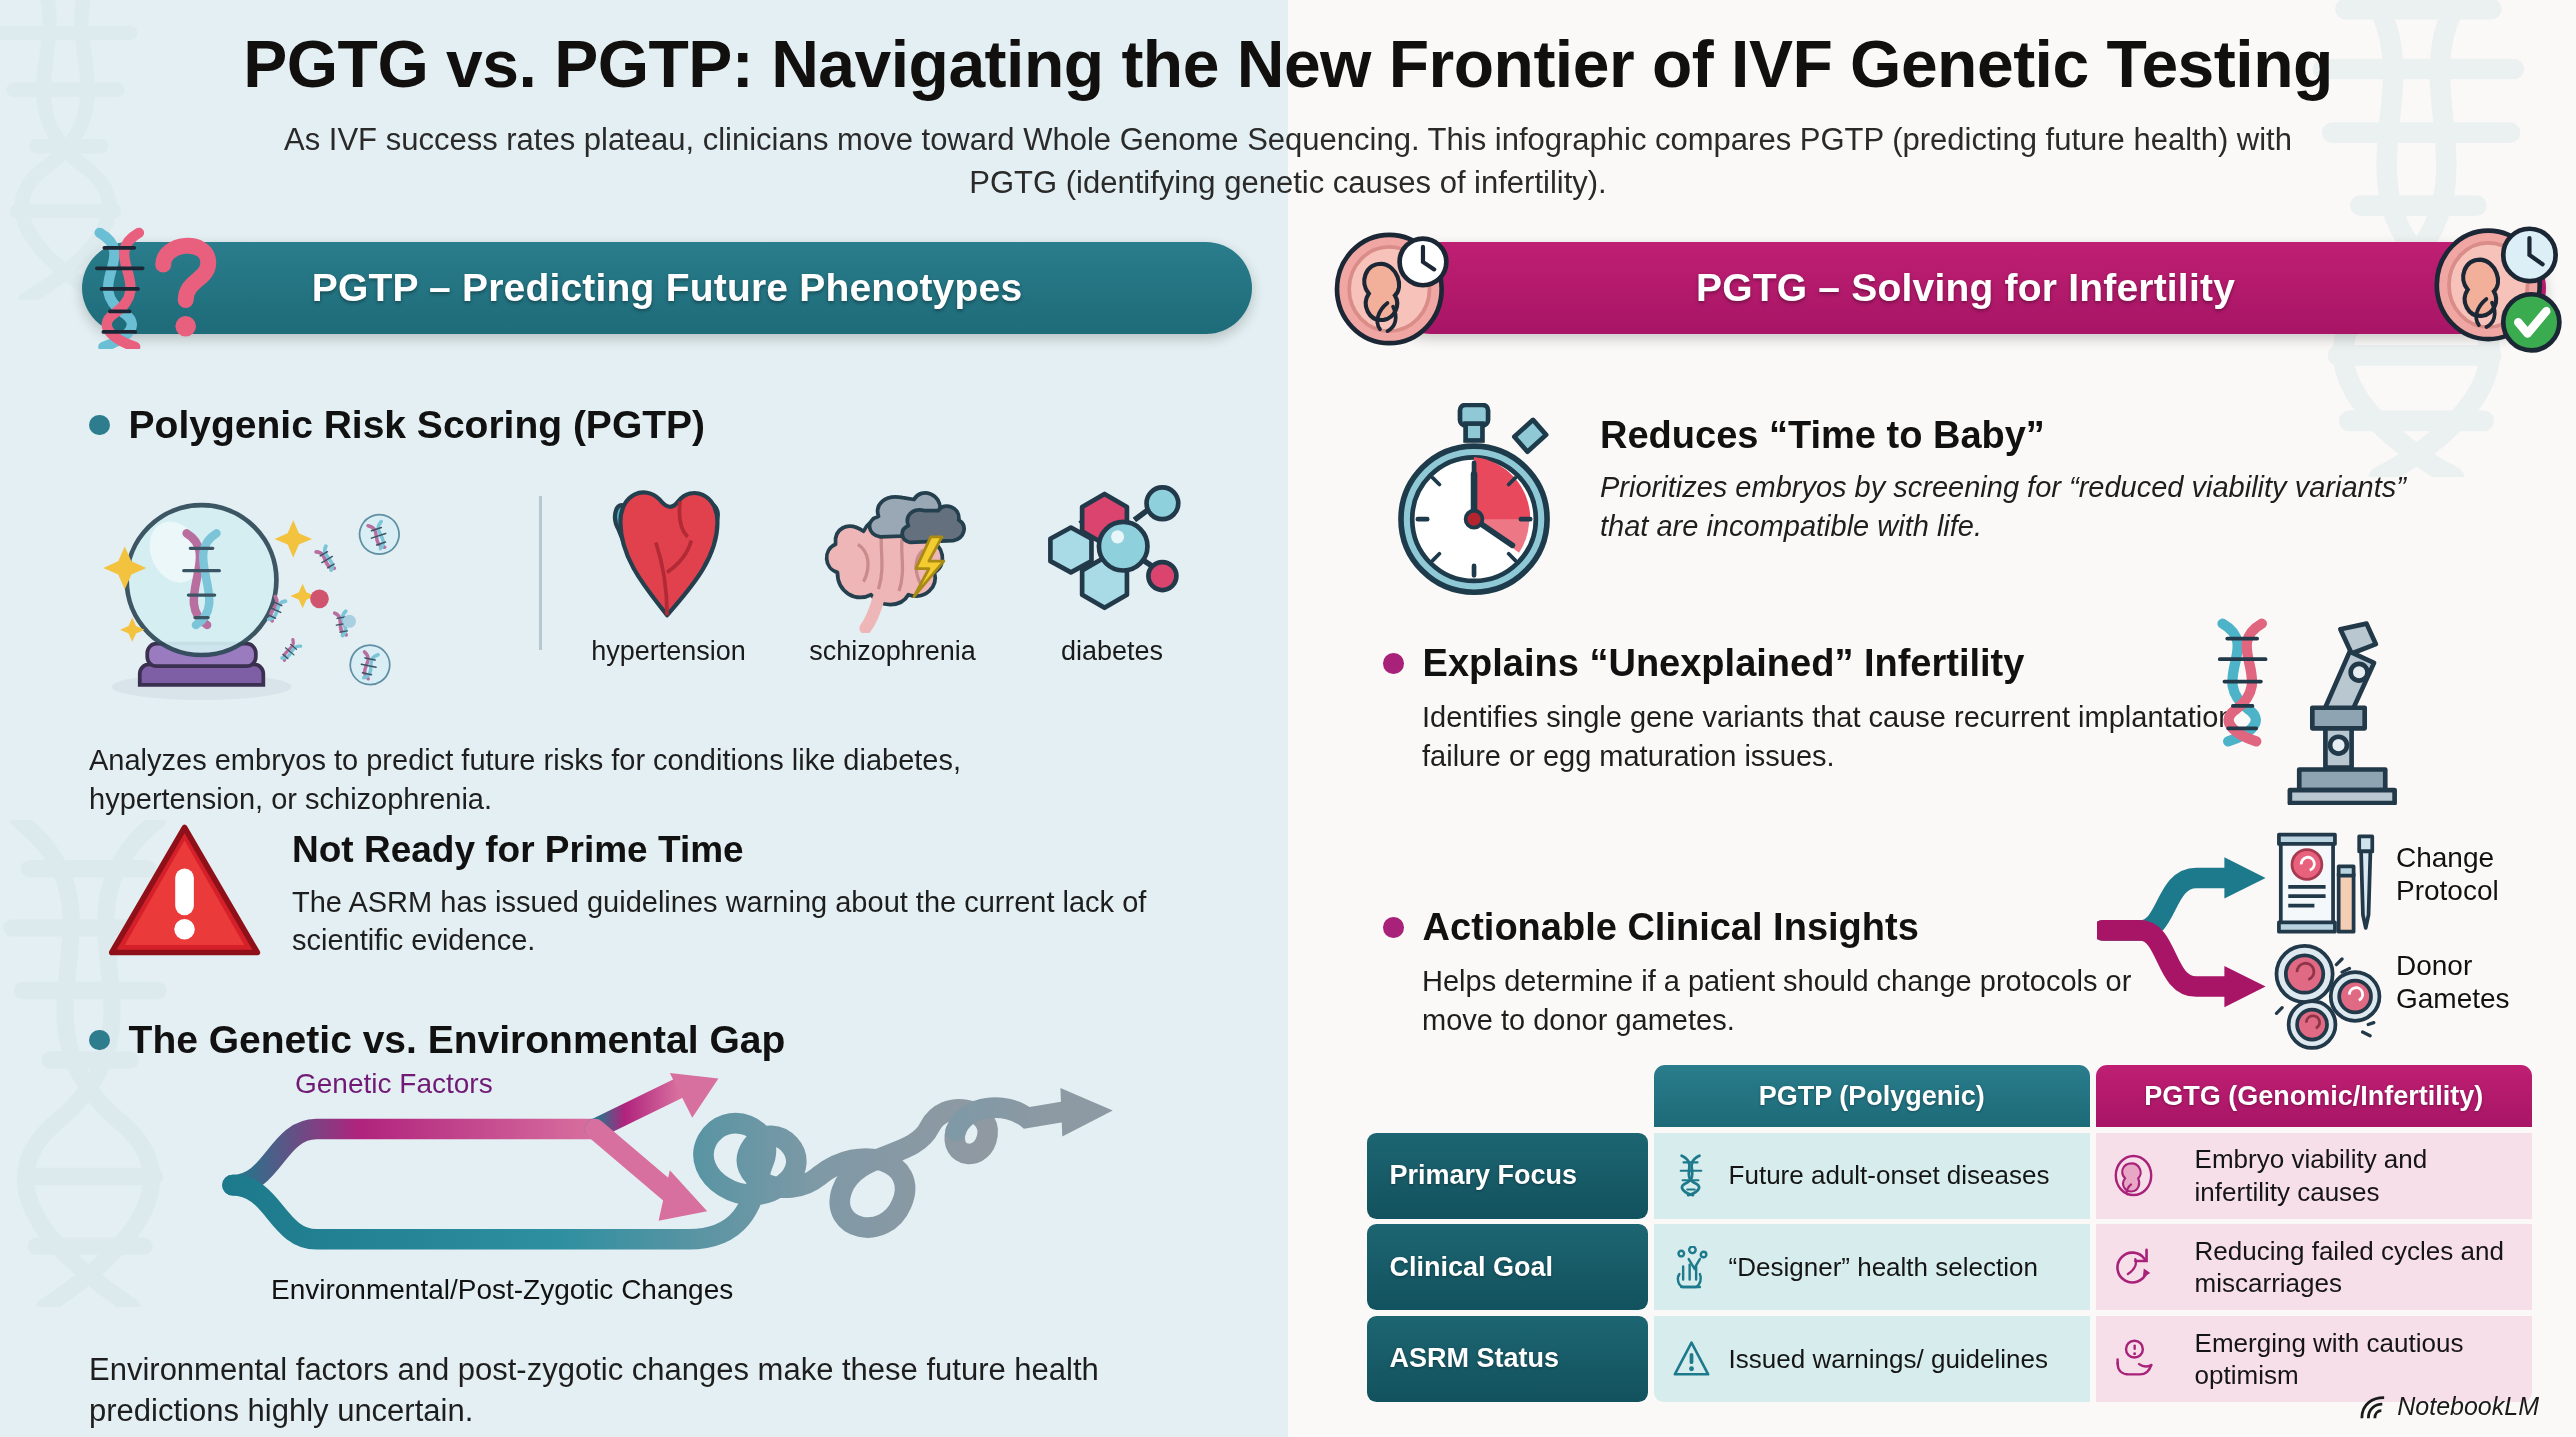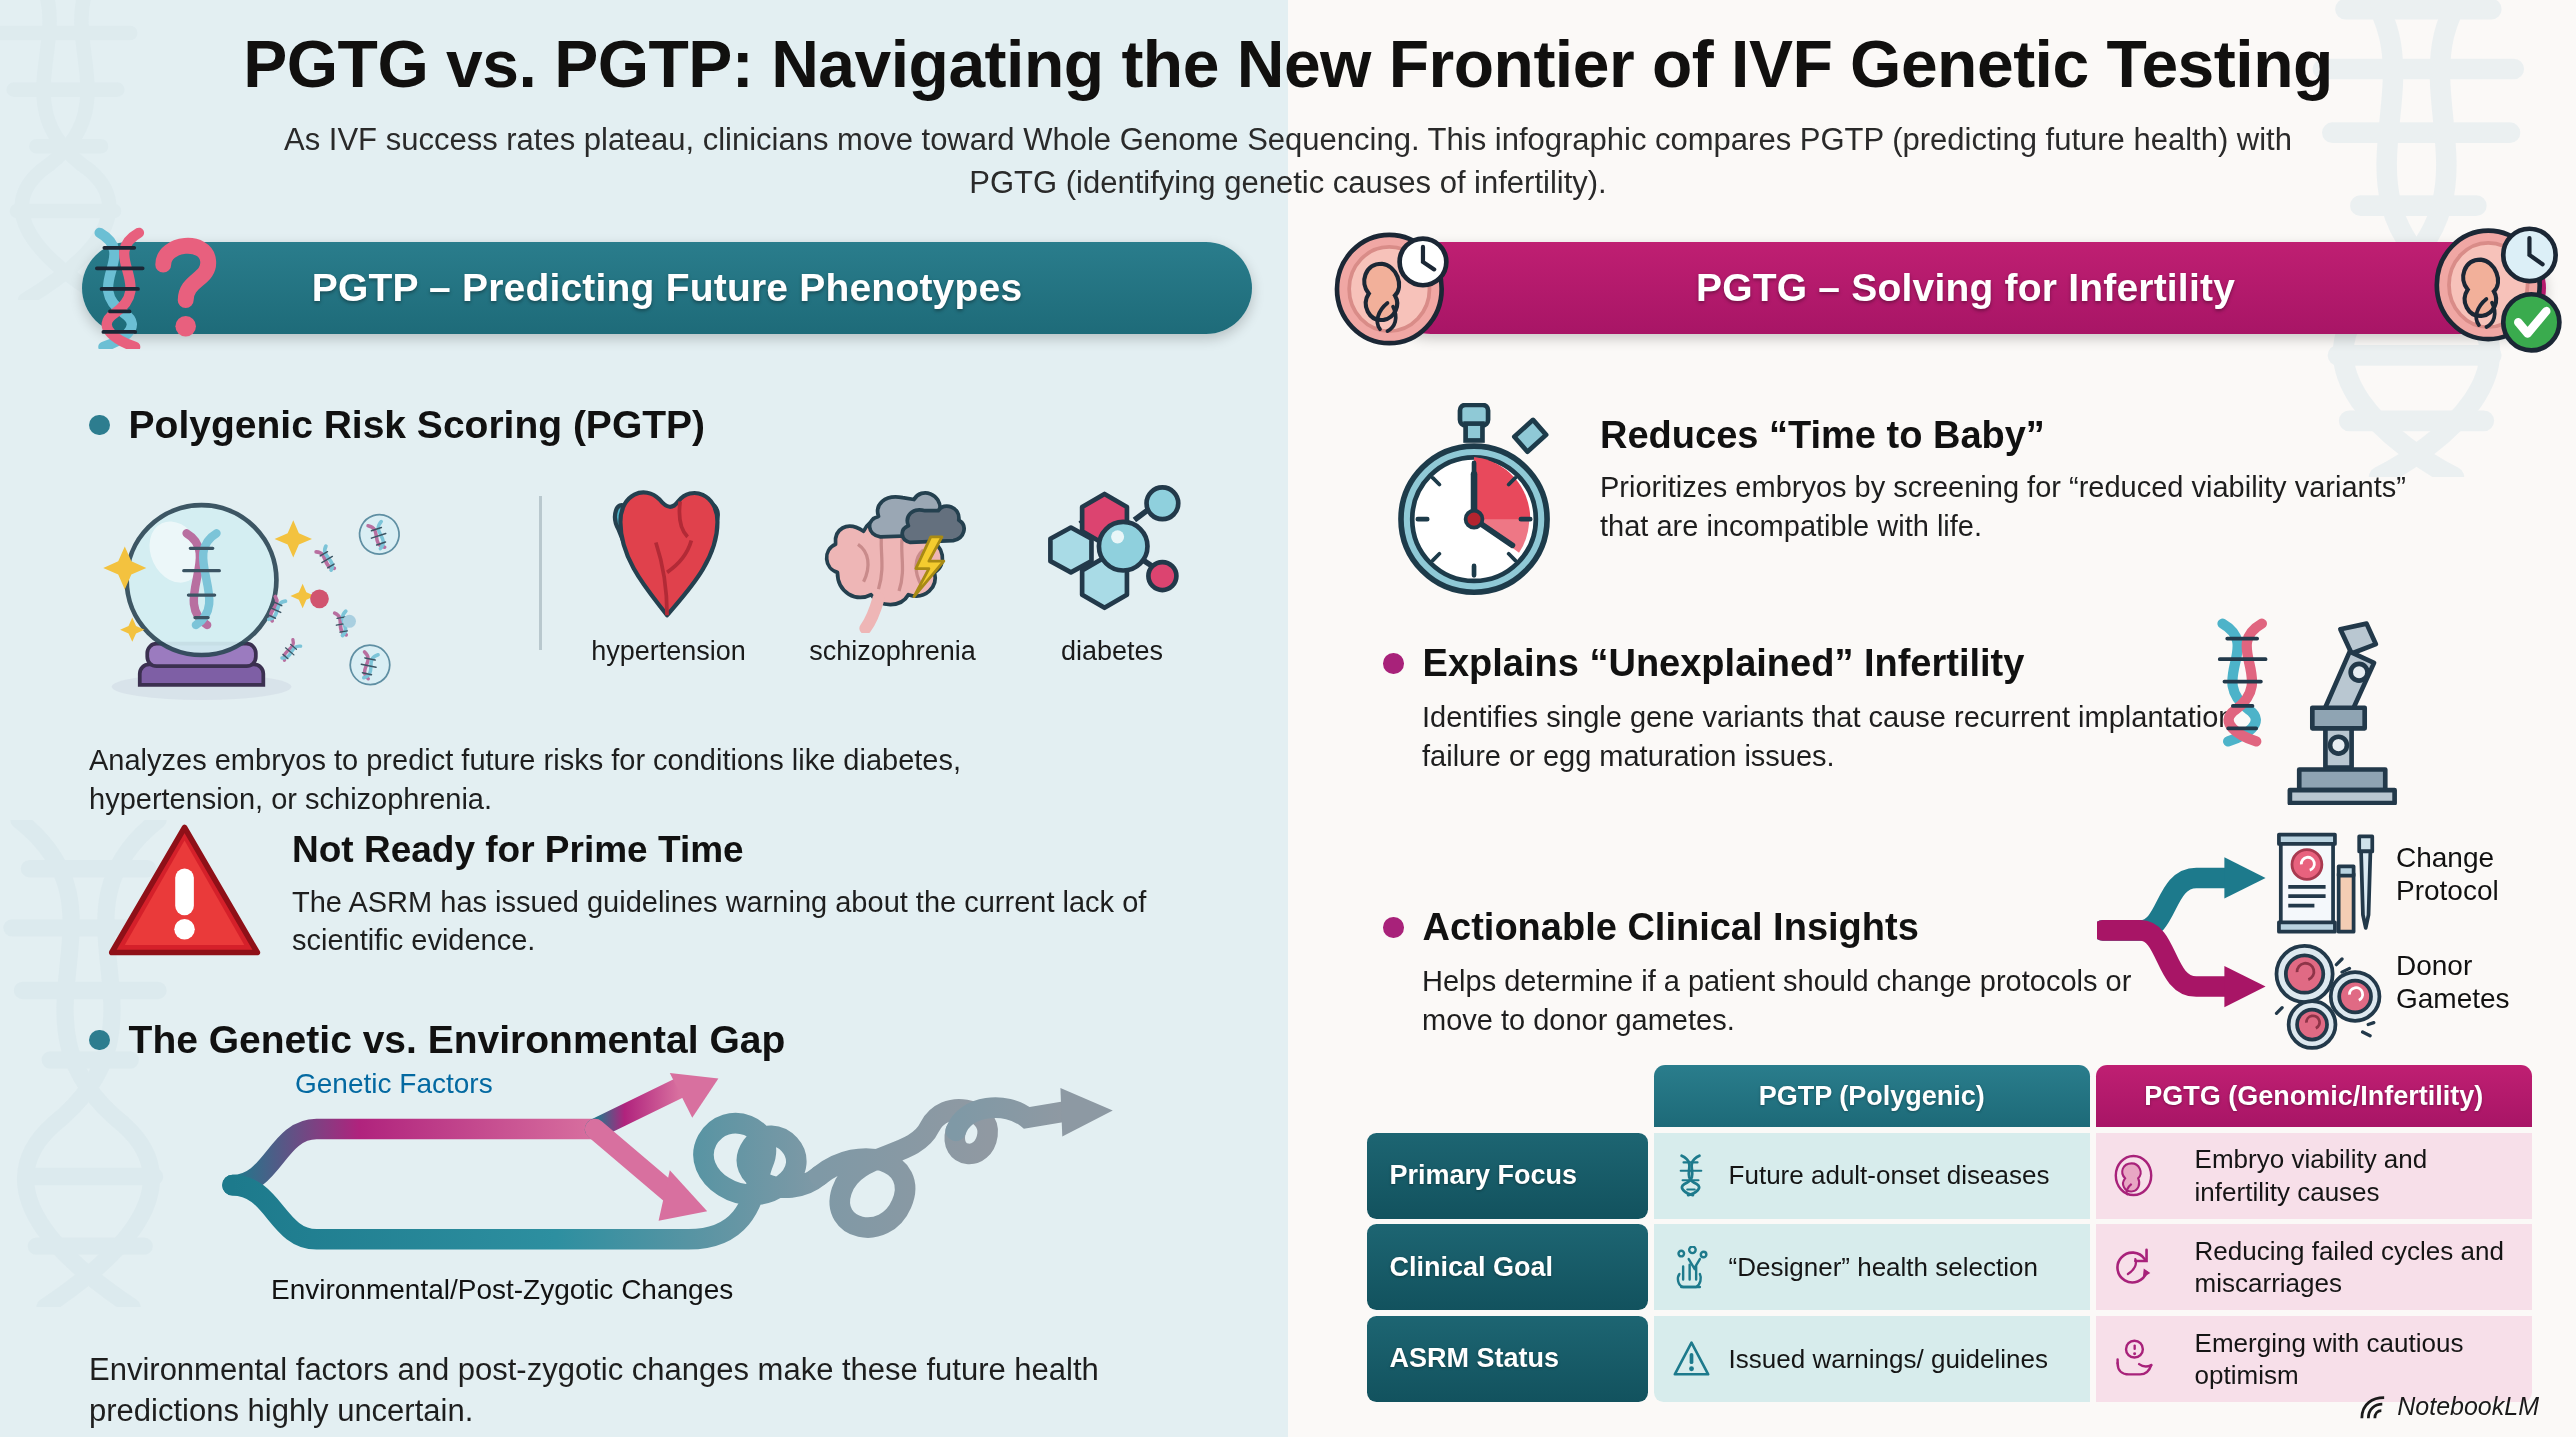--- a/index.html
+++ b/index.html
@@ -307,21 +307,21 @@
         <path d="M600 104 l40 44 -52 10z" fill="#d8709f"></path>
 
         <path d="M132 120 C176 120 180 178 222 178 H620 C690 178 690 120 700 96
                  C716 58 660 36 640 72 C620 110 680 150 720 120 C760 92 712 46 688 78
                  C664 112 724 140 760 110" stroke="url(#gteal)" stroke-width="22" fill="none" stroke-linecap="round"></path>
         <path d="M760 110 C804 74 868 94 848 140 C830 182 770 168 784 126
                  C798 84 862 92 878 58 C894 26 944 38 940 66 C936 96 898 92 906 62" stroke="url(#ggray)" stroke-width="22" fill="none" stroke-linecap="round"></path>
         <path d="M906 62 C916 34 960 30 982 48 L1030 40" stroke="url(#ggray)" stroke-width="22" fill="none" stroke-linecap="round"></path>
         <path d="M1018 16 l56 24 -54 28z" fill="#8d99a3"></path>
       </svg>
-      <div style="position:absolute;left:206px;top:0px;font-size:28px;color:#0369a1;">
+      <div style="position:absolute;left:206px;top:0px;font-size:28px;color:#701a75;">
         <span>Genetic Factors</span>
       </div>
       <div style="position:absolute;left:182px;top:206px;font-size:28px;color:#121212;">
         <span>Environmental/Post-Zygotic Changes</span>
       </div>
     </div>
 
     <div class="body-txt" style="margin-top:0px;width:1030px;font-size:31px;">Environmental factors and post-zygotic changes make these future health predictions highly uncertain.</div>
   </div>
 
@@ -359,21 +359,21 @@
       <g stroke="#1d3b4a" stroke-width="5" stroke-linecap="round">
         <path d="M97 64 L97 74 M97 174 L97 184 M37 124 L47 124 M147 124 L157 124"></path>
         <path d="M141 80 L134 87 M53 168 L60 161 M141 168 L134 161 M53 80 L60 87" stroke-width="4"></path>
       </g>
       <path d="M97 124 L97 76" stroke="#1d3b4a" stroke-width="7" stroke-linecap="round"></path>
       <path d="M97 124 L138 152" stroke="#1d3b4a" stroke-width="6" stroke-linecap="round"></path>
       <circle cx="97" cy="124" r="9" fill="#b3242f" stroke="#1d3b4a" stroke-width="4"></circle>
     </svg>
     <div style="padding-top:11.2px;">
       <div class="h3" style="font-size:38px;">Reduces “Time to Baby”</div>
-      <div class="body-txt" style="margin-top:11.2px;width:842px;">Prioritizes embryos by screening for “reduced viability variants” that are incompatible with life.</div>
+      <div class="body-txt" style="margin-top:11.2px;width:842px;font-style:italic;">Prioritizes embryos by screening for “reduced viability variants” that are incompatible with life.</div>
     </div>
   </div>
 
   <div style="position:absolute;left:1383px;top:642px;width:1170px;">
     <div class="bullet-head">
       <span class="dot dot-magenta"></span>
       <span class="h2" style="font-size:38px;">Explains “Unexplained” Infertility</span>
     </div>
     <div class="body-txt" style="margin-top:13px;margin-left:39px;width:842px;">Identifies single gene variants that cause recurrent implantation failure or egg maturation issues.</div>
   </div>

